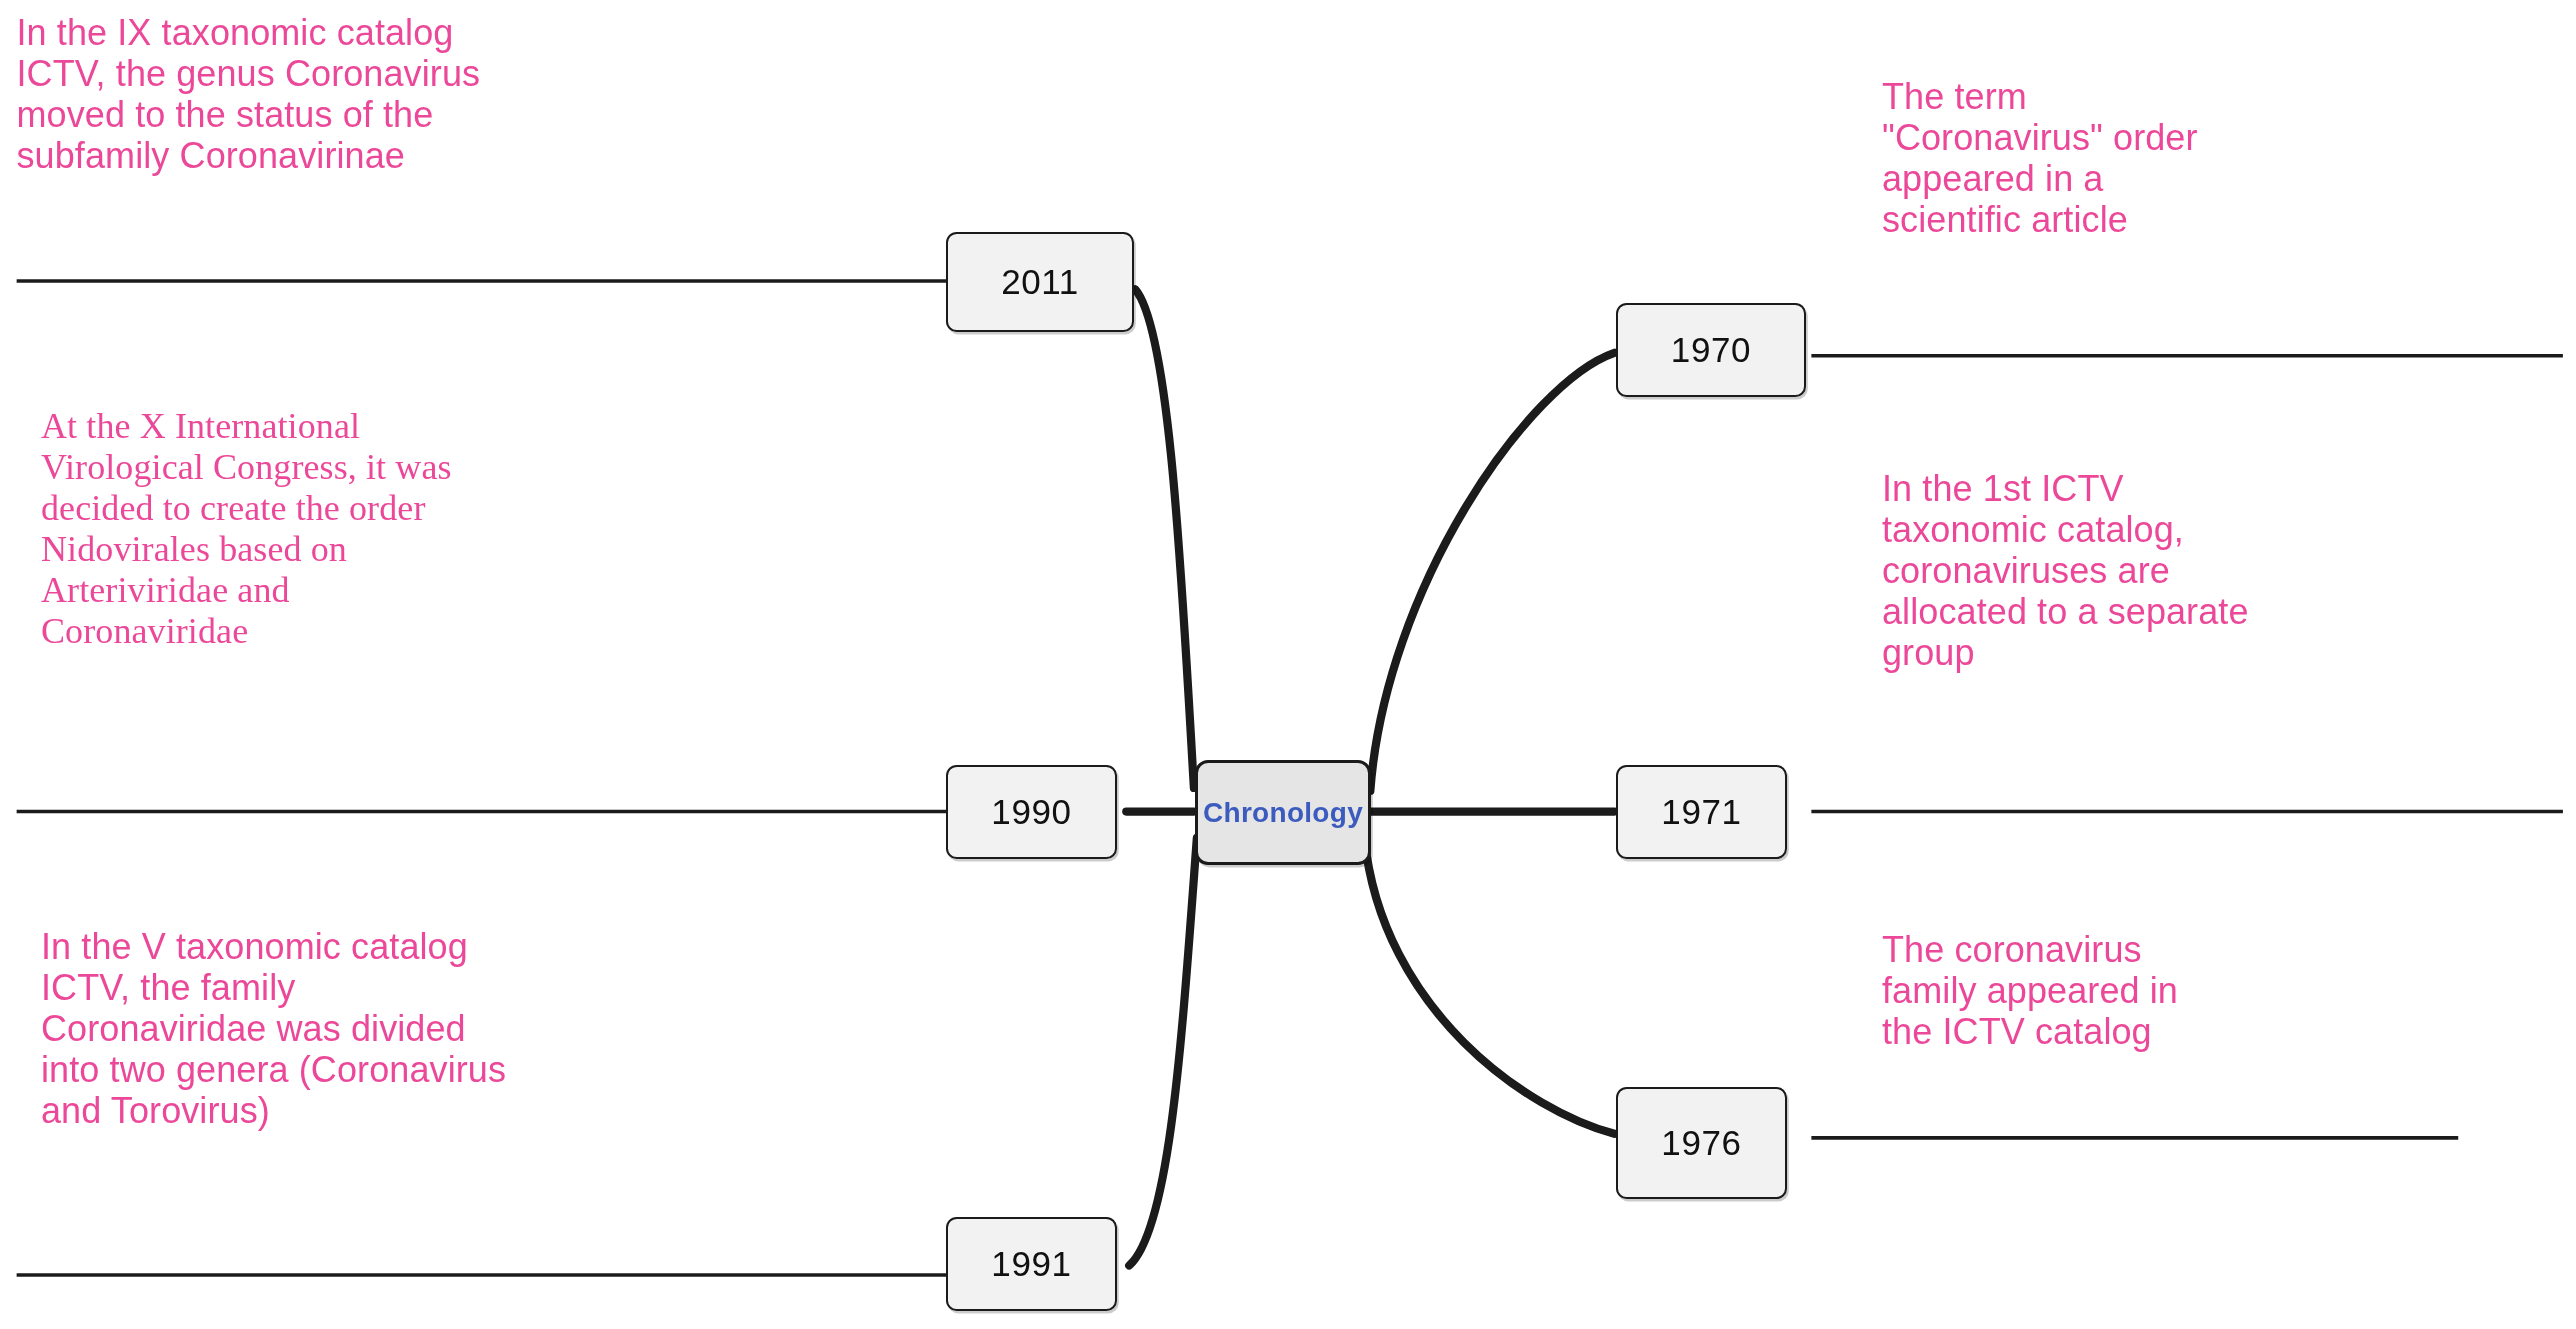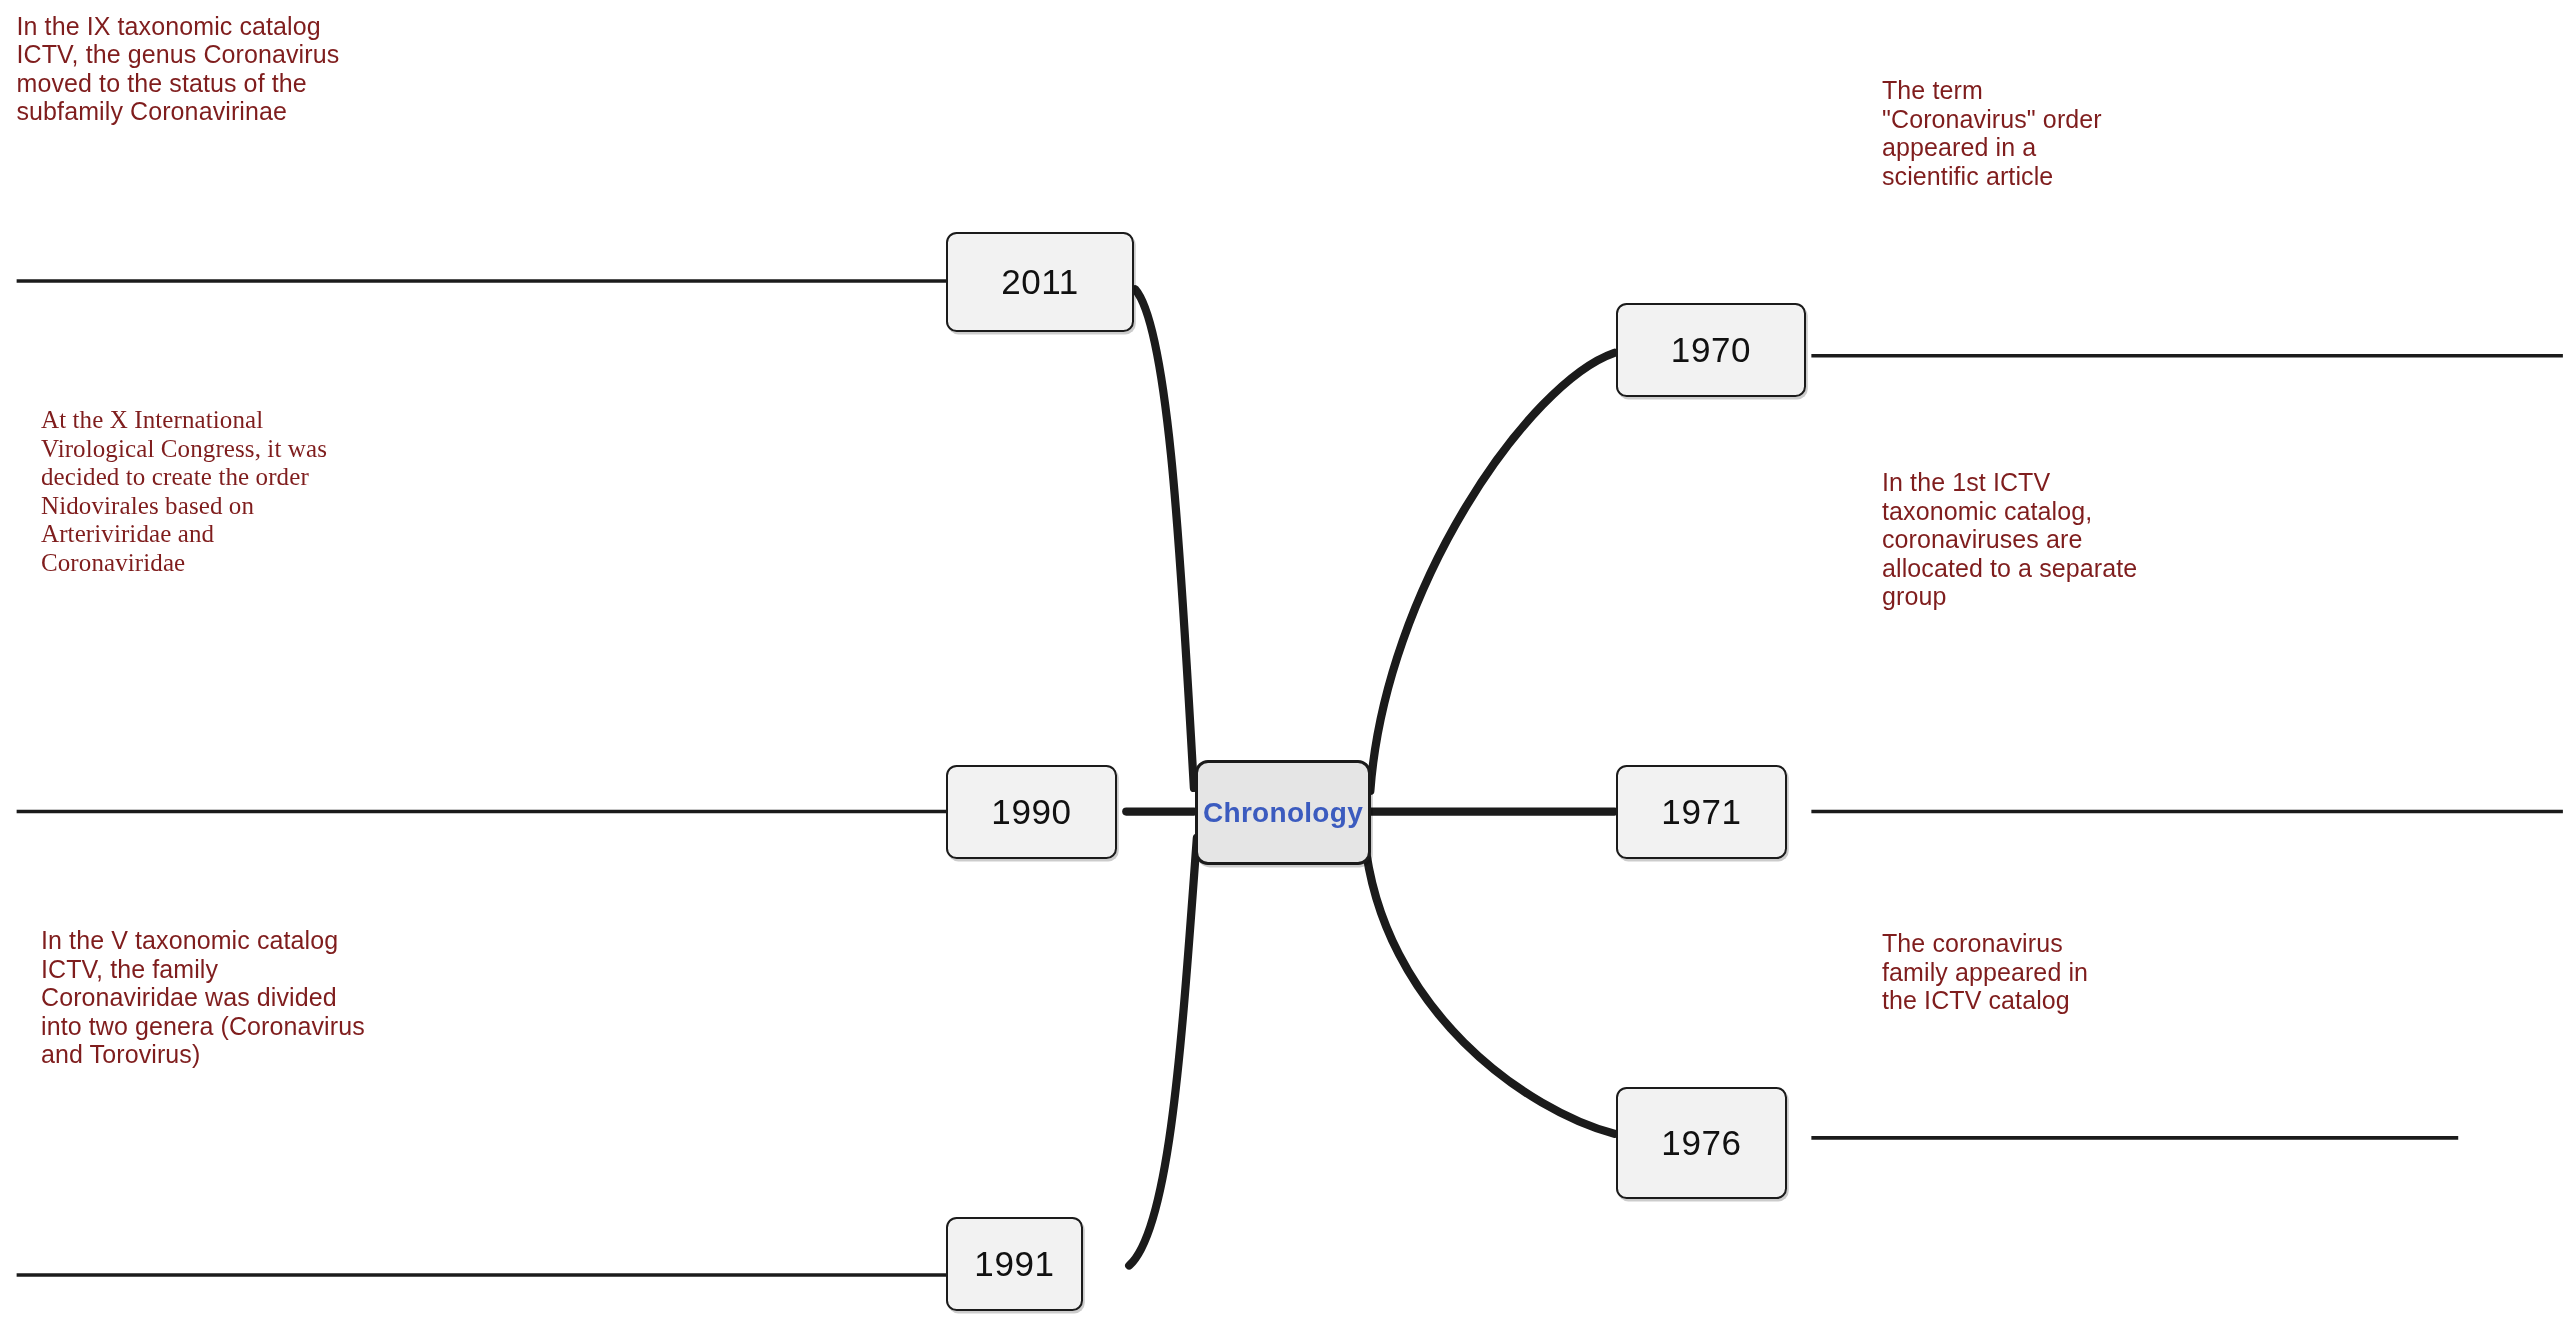--- a/index.html
+++ b/index.html
@@ -44,23 +44,23 @@
     background: #e5e5e5;
     border-radius: 13px;
     border-width: 3.5px;
     font-size: 28px;
     font-weight: 700;
     color: #3b5bbf;
     letter-spacing: 0.3px;
   }
   .label {
     position: absolute;
-    font-size: 25px;
+    font-size: 36px;
     line-height: 1.14;
-    color: #7f1d1d;
+    color: #ec4899;
     white-space: pre-line;
     letter-spacing: 0.1px;
   }
   .label.right {
     text-align: left;
   }
   .label.left {
     text-align: left;
   }
 </style>
@@ -93,21 +93,21 @@
   </div>
 
   <div class="node" style="left:946px; top:232px; width:188px; height:100px;">
     <span>2011</span>
   </div>
 
   <div class="node" style="left:946px; top:765px; width:171px; height:94px;">
     <span>1990</span>
   </div>
 
-  <div class="node" style="left:946px; top:1217px; width:137px; height:94px;">
+  <div class="node" style="left:946px; top:1217px; width:171px; height:94px;">
     <span>1991</span>
   </div>
 
   <div class="node" style="left:1616px; top:303px; width:190px; height:94px;">
     <span>1970</span>
   </div>
 
   <div class="node" style="left:1616px; top:765px; width:171px; height:94px;">
     <span>1971</span>
   </div>

